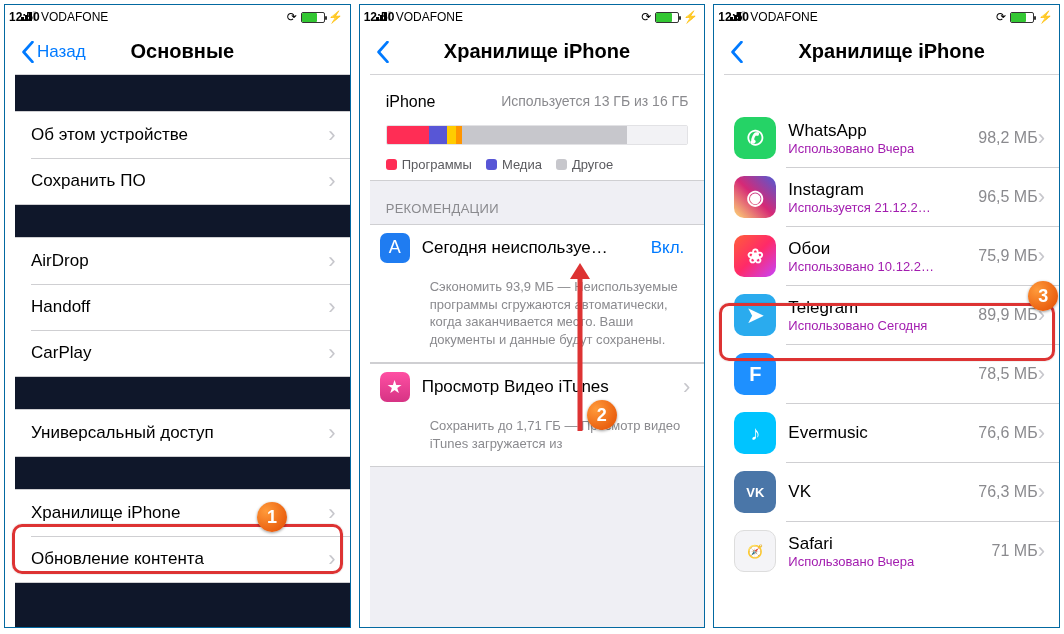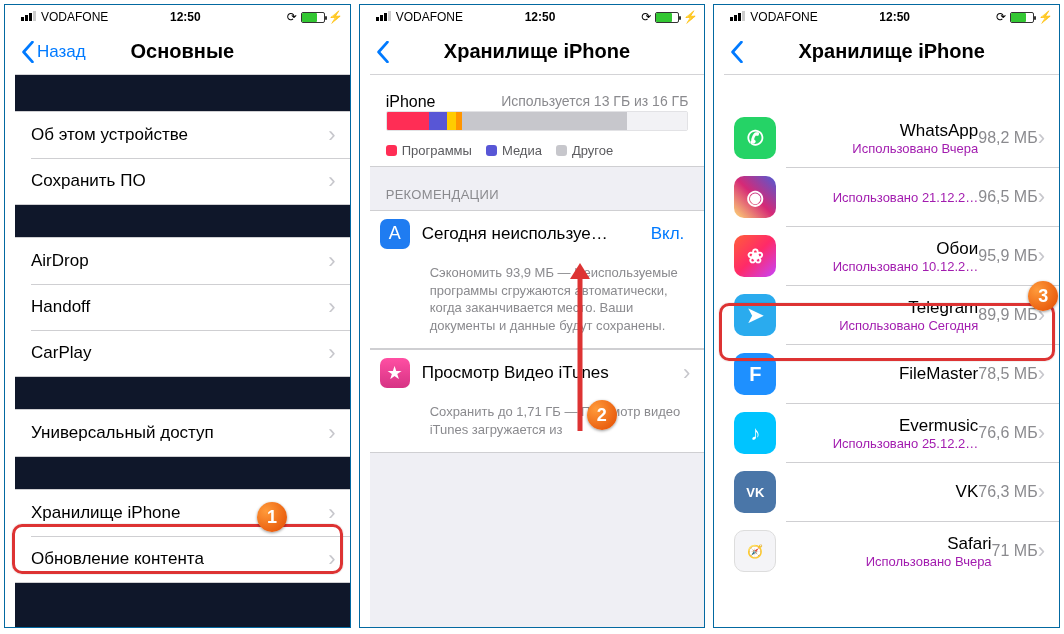--- a/index.html
+++ b/index.html
@@ -2,21 +2,21 @@
 <html><head>
 <meta charset="utf-8">
 <style>
   * { box-sizing: border-box; margin: 0; padding: 0; }
   body { font-family: -apple-system, "Helvetica Neue", Arial, sans-serif; background: #fff; width: 1064px; height: 634px; overflow: hidden; }
   .stage { display: flex; gap: 8px; padding: 4px; }
   .phone { width: 373px; height: 624px; border: 1px solid #0369a1; background: #fff; position: relative; overflow: hidden; padding-left: 10px; }
   
   .status { height: 24px; display: flex; align-items: center; justify-content: space-between; padding: 0 6px; font-size: 12px; font-weight: 500; }
   .status .left, .status .right { display: flex; align-items: center; gap: 4px; }
-  .status .time { position: absolute; left: 16px; right: 0; text-align: center; font-weight: 600; }
+  .status .time { position: absolute; left: 4px; right: 0; font-weight: 600; }
   .bars span { display: inline-block; width: 3px; background: #000; margin-right: 1px; }
   .bars span:nth-child(1){height:4px}.bars span:nth-child(2){height:6px}.bars span:nth-child(3){height:8px}.bars span:nth-child(4){height:10px;background:#ccc}
   .battery { width: 24px; height: 11px; border: 1px solid #333; border-radius: 2px; position: relative; }
   .battery::after { content:""; position:absolute; right:-3px; top:3px; width:2px; height:4px; background:#333; border-radius:1px; }
   .battery .fill { height:100%; width:70%; background:#33c733; border-radius:1px; }
   
   .nav { display:flex; align-items:center; height:46px; border-bottom:1px solid #d3d3d6; padding:0 6px; position:relative; }
   .nav .back { color:#007aff; display:flex; align-items:center; font-size:17px; gap:2px; }
   .nav .title { position:absolute; left:0; right:0; text-align:center; font-size:20px; font-weight:700; }
   .nav .back svg { width:14px; height:22px; }
@@ -28,32 +28,32 @@
   .row { display:flex; align-items:center; min-height:46px; padding:0 14px 0 16px; position:relative; font-size:17px; }
   .row + .row::before { content:""; position:absolute; left:16px; right:0; top:0; height:1px; background:#cfcfd2; }
   .row .chev { color:#c7c7cc; margin-left:auto; font-size:22px; line-height:1; }
   .row.withicon { padding-left:10px; }
   .row .appicon { width:30px; height:30px; border-radius:7px; margin-right:12px; flex-shrink:0; display:flex; align-items:center; justify-content:center; font-size:18px; color:#fff; }
   
   .hl { position:absolute; border:3px solid #d33; border-radius:10px; pointer-events:none; box-shadow:0 0 0 1px rgba(0,0,0,.05); }
   .badge { position:absolute; width:30px; height:30px; border-radius:50%; background:radial-gradient(circle at 30% 30%, #ff9a3a, #e24a00); color:#fff; font-weight:700; font-size:18px; display:flex; align-items:center; justify-content:center; box-shadow:0 1px 3px rgba(0,0,0,.4); }
   
   .storage { padding:18px 16px 8px; background:#fff; border-bottom:1px solid #cfcfd2; }
-  .storage .line1 { display:flex; justify-content:space-between; font-size:16px; }
+  .storage .line1 { display:flex; justify-content:space-between; font-size:16px; margin-bottom:14px; }
   .storage .line1 .usage { color:#8a8a8e; font-size:14px; }
   .storage .bar { height:20px; display:flex; border-radius:2px; overflow:hidden; border:1px solid #e2e2e5; }
   .storage .seg { height:100%; }
   .storage .legend { display:flex; gap:14px; margin-top:12px; font-size:13px; color:#5a5a5e; }
   .storage .legend span::before { content:""; display:inline-block; width:11px; height:11px; border-radius:3px; margin-right:5px; vertical-align:-1px; }
   .leg-red::before{background:#ff2d55}.leg-blue::before{background:#5856d6}.leg-gray::before{background:#c7c7cc}
   .section-header { font-size:13px; color:#8a8a8e; padding:20px 16px 8px; text-transform:uppercase; letter-spacing:.3px; }
   .row .sub { font-size:13px; color:#a21caf; }
   .row .main { font-size:17px; }
   .row .col { display:flex; flex-direction:column; justify-content:center; min-width:0; flex:1; }
-  .row .col .main, .row .col .sub { white-space:nowrap; overflow:hidden; text-overflow:ellipsis;text-align:right; }
+  .row .col .main, .row .col .sub { white-space:nowrap; overflow:hidden; text-overflow:ellipsis; }
   .row .size { color:#8a8a8e; font-size:16px; margin-left:0; }
   .row.app { padding:8px 14px 8px 10px; }
   .row.app .appicon { width:42px; height:42px; border-radius:10px; }
   .desc { padding:8px 14px 14px 60px; font-size:13px; color:#8a8a8e; line-height:1.35; background:#fff; border-bottom:1px solid #cfcfd2; }
   .row .on { color:#007aff; margin-left:auto; margin-right:6px; font-size:17px; }
   .arrow { position:absolute; width:0; pointer-events:none; }
   .arrow svg { overflow:visible; }
 </style>
 </head>
 <body>
@@ -230,60 +230,59 @@
             <div class="main">WhatsApp</div>
             <div class="sub">Использовано Вчера</div>
           </div>
           <div class="size">98,2 МБ</div>
           <span class="chev">›</span>
         </div>
         <div style="height: 1px; background: rgb(207, 207, 210); margin-left: 62px;"></div>
         <div class="row app">
           <div class="appicon" style="background: linear-gradient(45deg, rgb(254, 218, 117), rgb(214, 41, 118), rgb(79, 91, 213)); font-size: 20px; font-weight: 700;">◉</div>
           <div class="col">
-            <div class="sub">Использовано 21.12.2…</div>
+            <div class="main">Instagram</div>
+            <div class="sub">Используется 21.12.2…</div>
           </div>
           <div class="size">96,5 МБ</div>
           <span class="chev">›</span>
         </div>
         <div style="height: 1px; background: rgb(207, 207, 210); margin-left: 62px;"></div>
         <div class="row app">
           <div class="appicon" style="background: linear-gradient(135deg, rgb(255, 94, 58), rgb(255, 42, 104), rgb(198, 68, 252)); font-size: 20px; font-weight: 700;">❀</div>
           <div class="col">
             <div class="main">Обои</div>
             <div class="sub">Использовано 10.12.2…</div>
           </div>
-          <div class="size">95,9 МБ</div>
+          <div class="size">75,9 МБ</div>
           <span class="chev">›</span>
         </div>
         <div style="height: 1px; background: rgb(207, 207, 210); margin-left: 62px;"></div>
         <div class="row app">
           <div class="appicon" style="background: rgb(42, 171, 238); font-size: 20px; font-weight: 700;">➤</div>
           <div class="col">
             <div class="main">Telegram</div>
             <div class="sub">Использовано Сегодня</div>
           </div>
           <div class="size">89,9 МБ</div>
           <span class="chev">›</span>
         </div>
         <div style="height: 1px; background: rgb(207, 207, 210); margin-left: 62px;"></div>
         <div class="row app">
           <div class="appicon" style="background: rgb(30, 144, 255); font-size: 20px; font-weight: 700;">F</div>
           <div class="col">
-            <div class="main">FileMaster</div>
           </div>
           <div class="size">78,5 МБ</div>
           <span class="chev">›</span>
         </div>
         <div style="height: 1px; background: rgb(207, 207, 210); margin-left: 62px;"></div>
         <div class="row app">
           <div class="appicon" style="background: rgb(0, 196, 255); font-size: 20px; font-weight: 700;">♪</div>
           <div class="col">
             <div class="main">Evermusic</div>
-            <div class="sub">Использовано 25.12.2…</div>
           </div>
           <div class="size">76,6 МБ</div>
           <span class="chev">›</span>
         </div>
         <div style="height: 1px; background: rgb(207, 207, 210); margin-left: 62px;"></div>
         <div class="row app">
           <div class="appicon" style="background: rgb(74, 118, 168); font-size: 13px; font-weight: 700;">VK</div>
           <div class="col">
             <div class="main">VK</div>
           </div>

